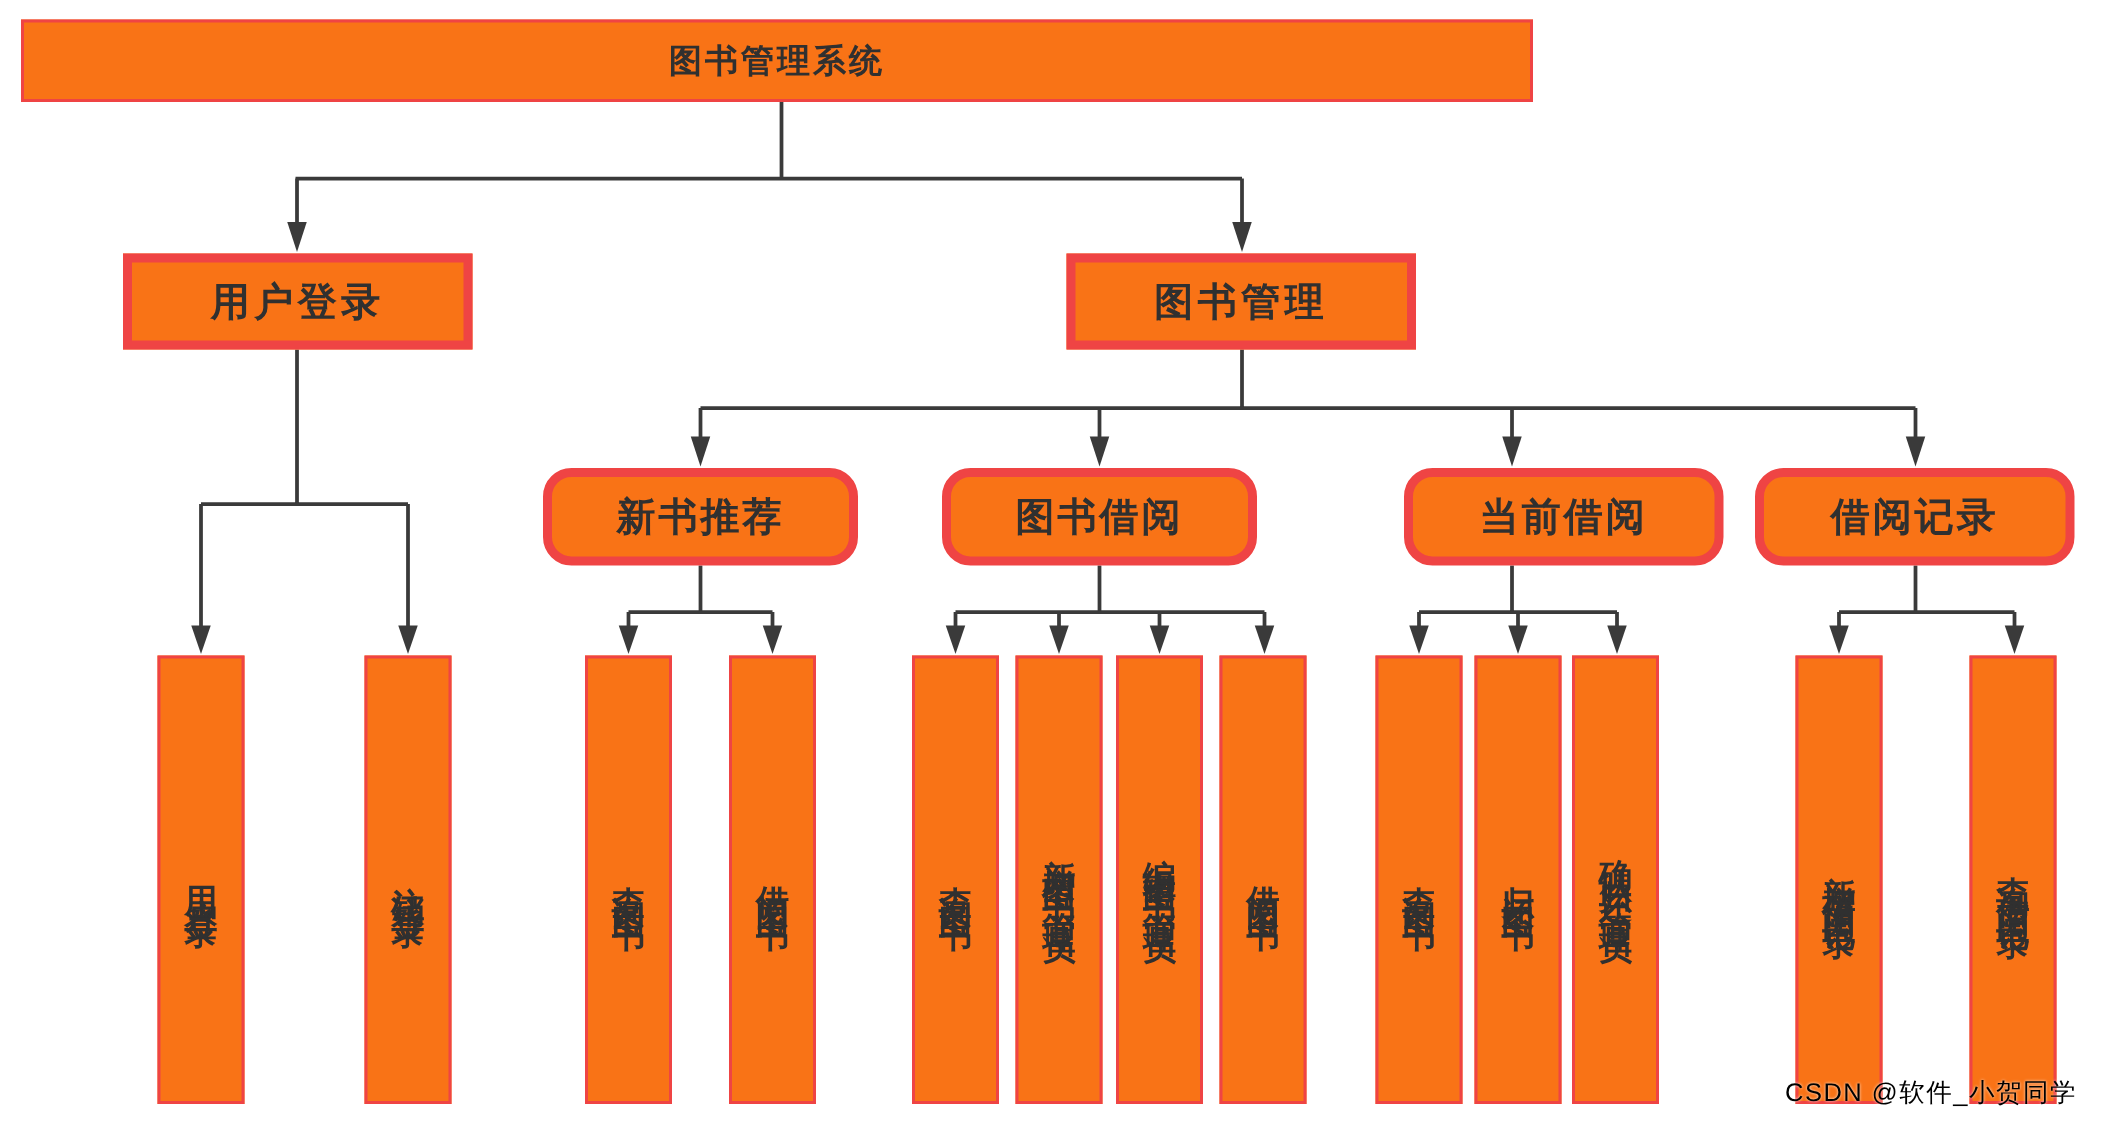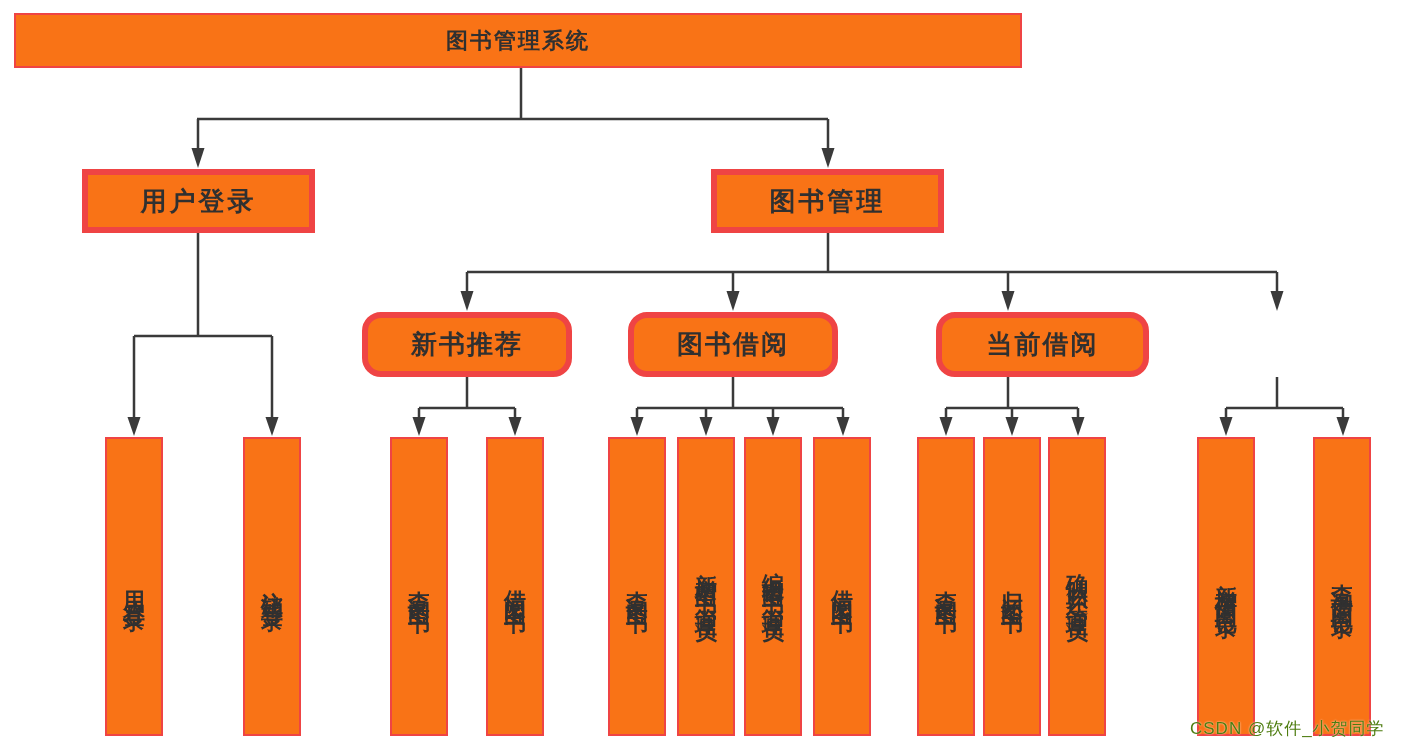--- a/index.html
+++ b/index.html
@@ -50,21 +50,21 @@
     border-width: 2px;
     font-size: 22px;
     writing-mode: vertical-rl;
     letter-spacing: 7px;
     line-height: 1;
   }
   .watermark {
     position: absolute;
     left: 1190px; top: 717px;
     font-size: 17px;
-    color: #4d7c0f;
+    color: #000000;
     letter-spacing: 1px;
     white-space: nowrap;
     text-shadow: 0 0 2px rgba(255,255,255,0.9);
     z-index: 5;
   }
 </style>
 </head>
 <body>
 
 <div class="stage">
@@ -134,20 +134,21 @@
   </svg>
 
   <div class="box root">图书管理系统</div>
 
   <div class="box lvl2" style="left:82px;">用户登录</div>
   <div class="box lvl2" style="left:711px;text-align:center;">图书管理</div>
 
   <div class="box lvl3" style="left:362px;width:210px;">新书推荐</div>
   <div class="box lvl3" style="left:628px;width:210px;">图书借阅</div>
   <div class="box lvl3" style="left:936px;width:213px;">当前借阅</div>
+  <div class="box lvl3" style="left:1170px;width:213px;">借阅记录</div>
 
   <div class="box leaf" style="left:105px;">用户登录</div>
   <div class="box leaf" style="left:243px;">注销登录</div>
 
   <div class="box leaf" style="left:390px;">查询图书</div>
   <div class="box leaf" style="left:486px;">借阅图书</div>
 
   <div class="box leaf" style="left:608px;">查询图书</div>
   <div class="box leaf" style="left:677px;">新增图书（管理员）</div>
   <div class="box leaf" style="left:744px;">编辑图书（管理员）</div>

